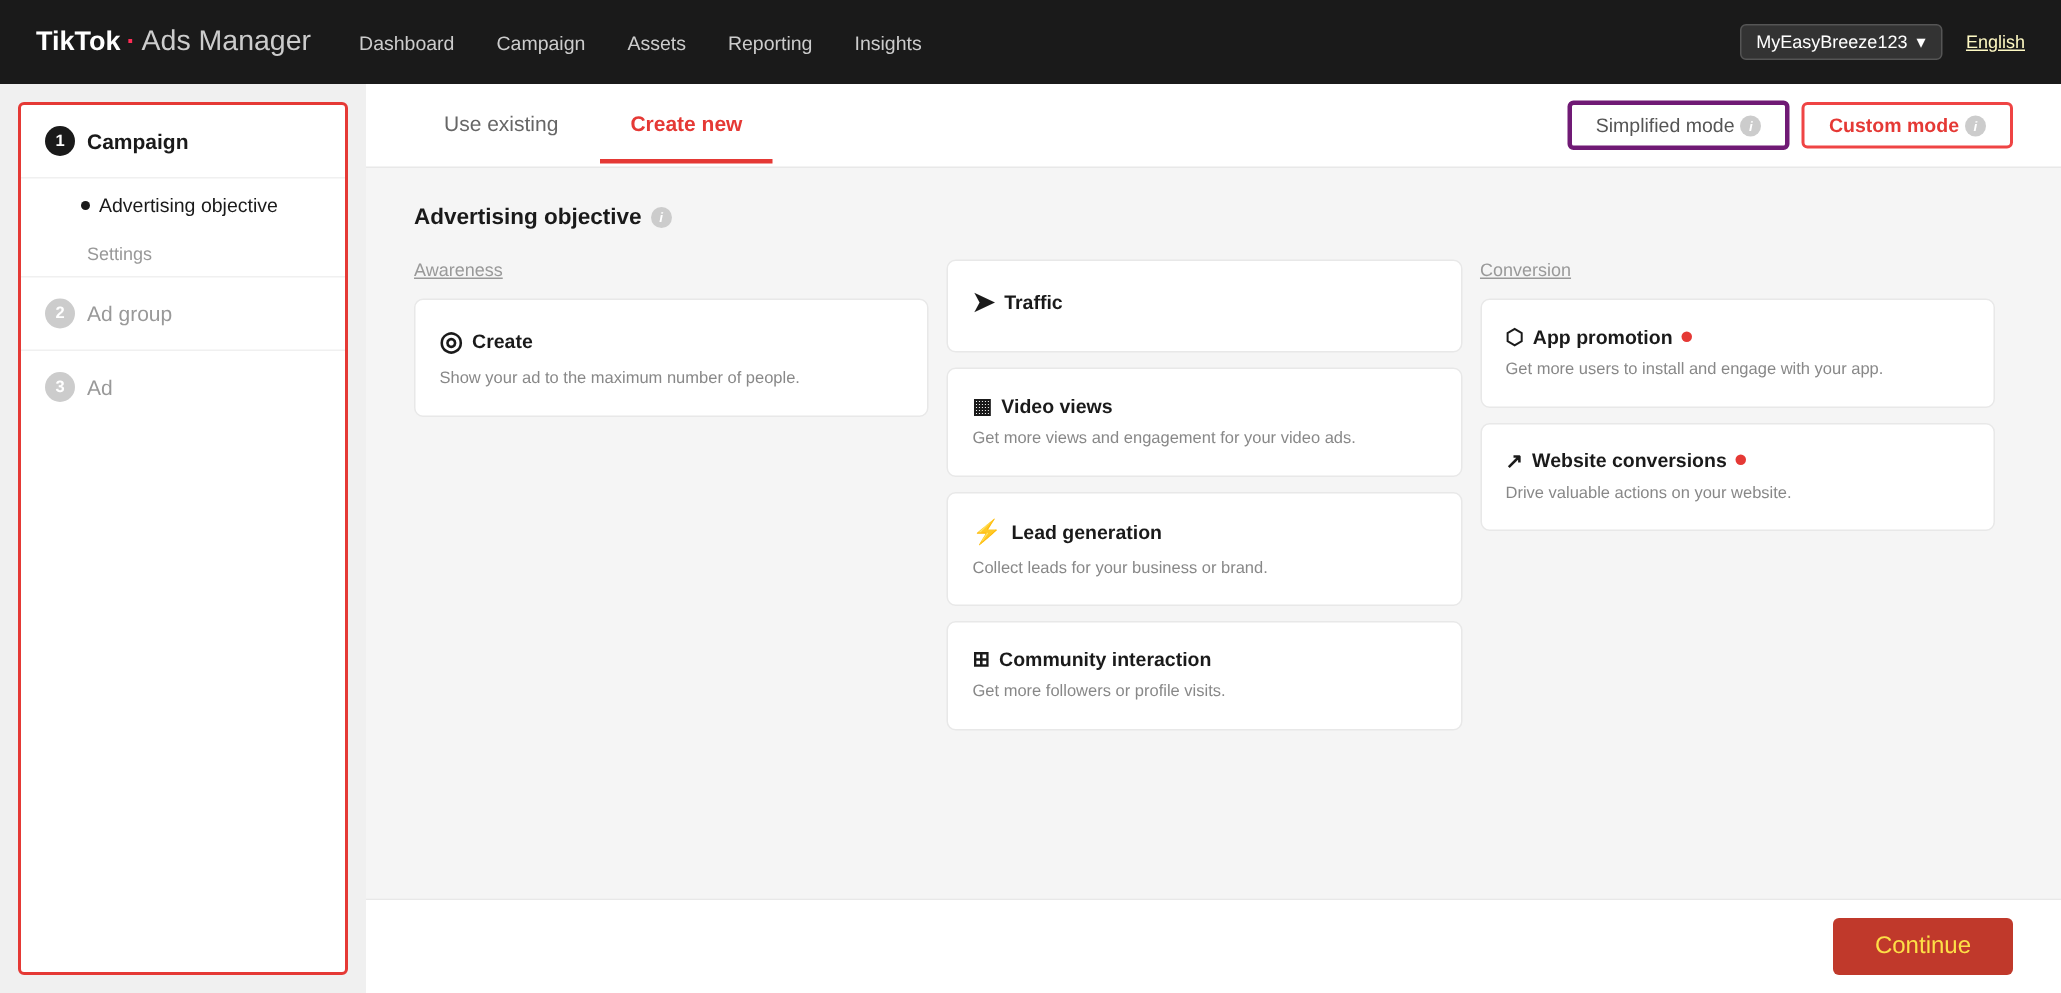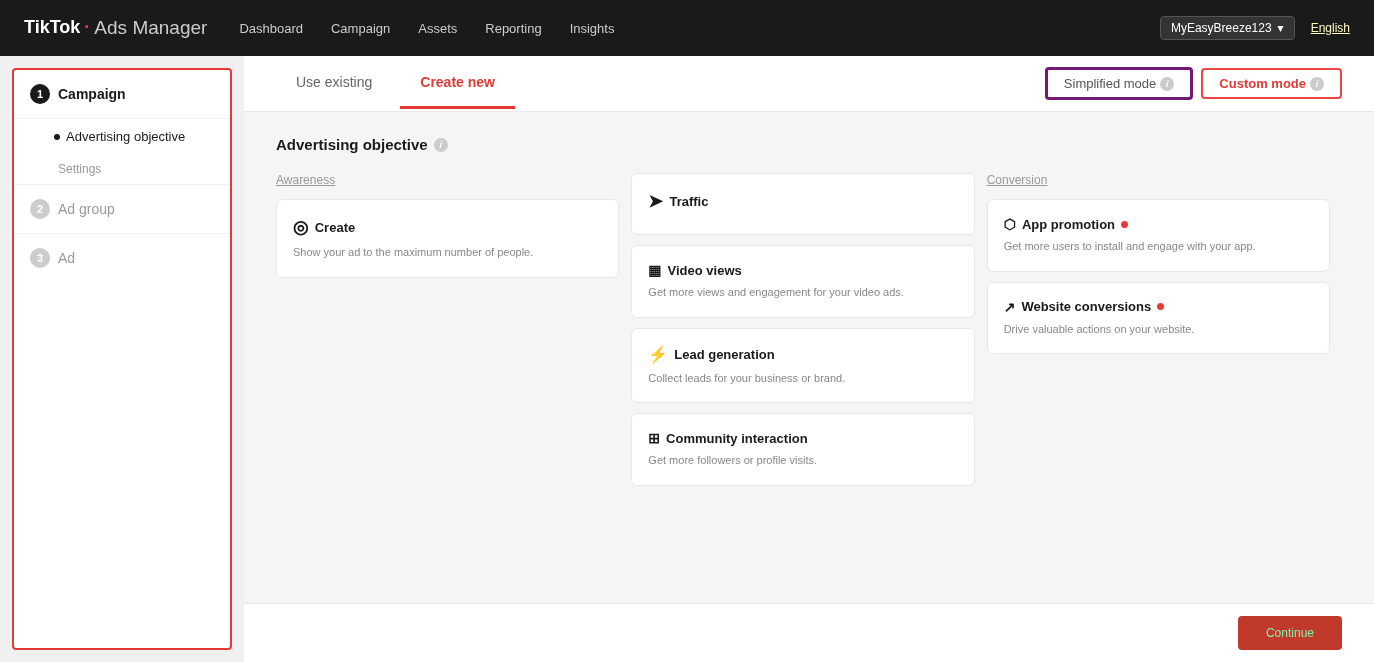--- a/index.html
+++ b/index.html
@@ -271,25 +271,25 @@
       right: 0;
       width: calc(1374px - 244px);
       background: white;
       padding: 12px 32px;
       display: flex;
       justify-content: flex-end;
       border-top: 1px solid #e8e8e8;
     }
     .continue-btn {
       background: #c0392b;
-      color: #86efac;
+      color: #fde047;
       border: none;
       border-radius: 4px;
       padding: 10px 28px;
-      font-size: 12px;
+      font-size: 16px;
       cursor: pointer;
       font-weight: 500;
     }
 
     .chevron-down::after {
       content: '▾';
       font-size: 12px;
     }
   </style>
 </head>

